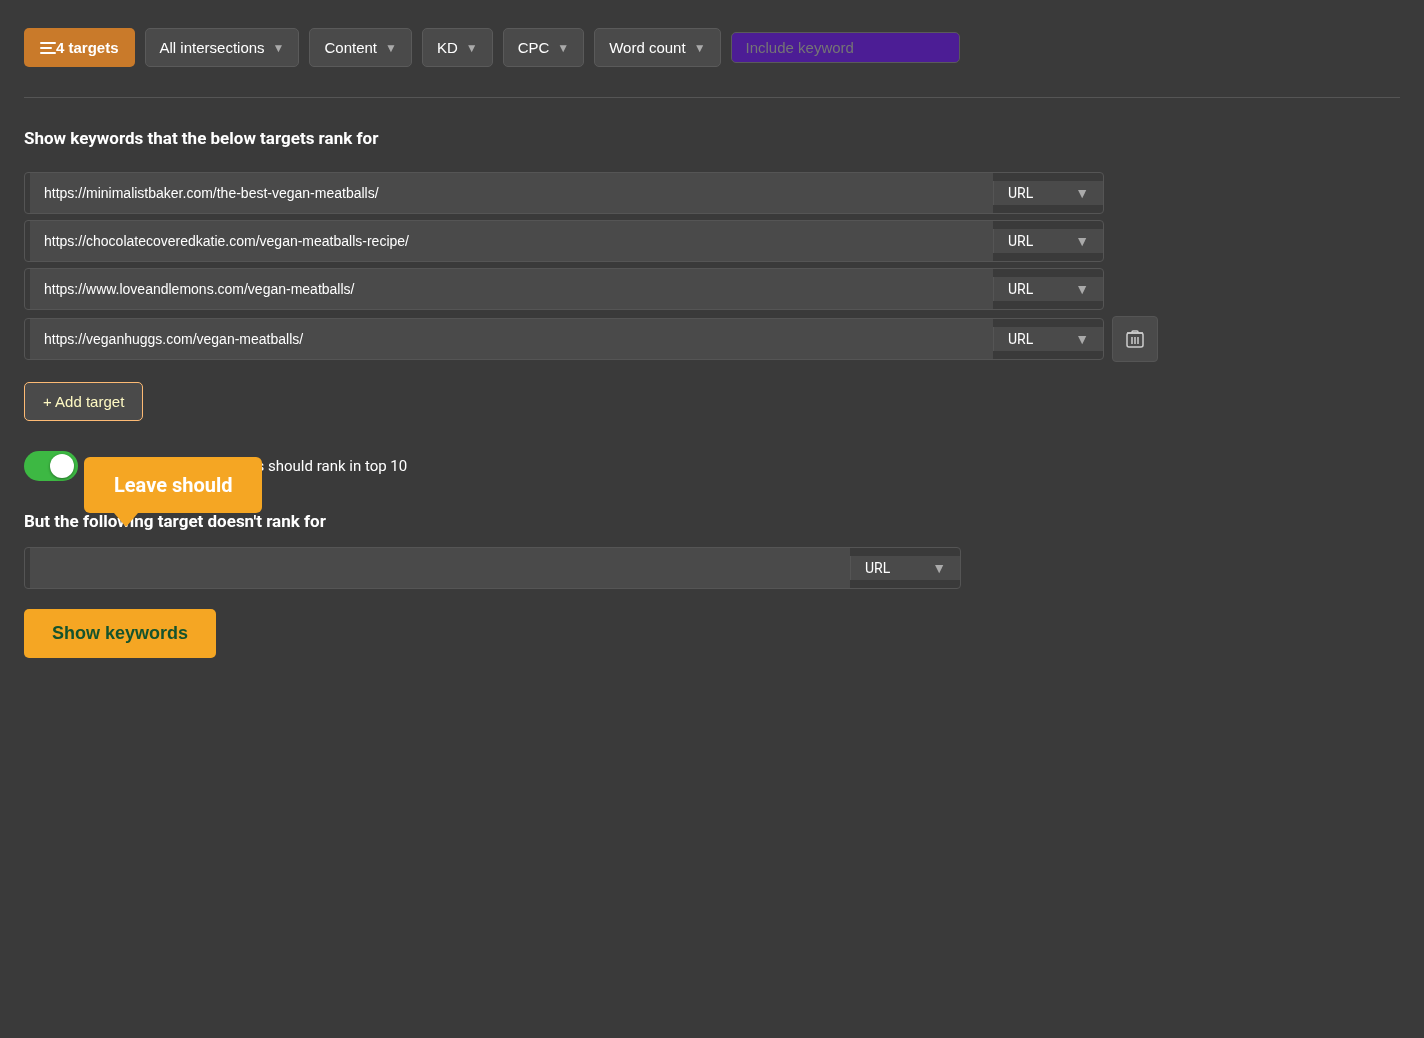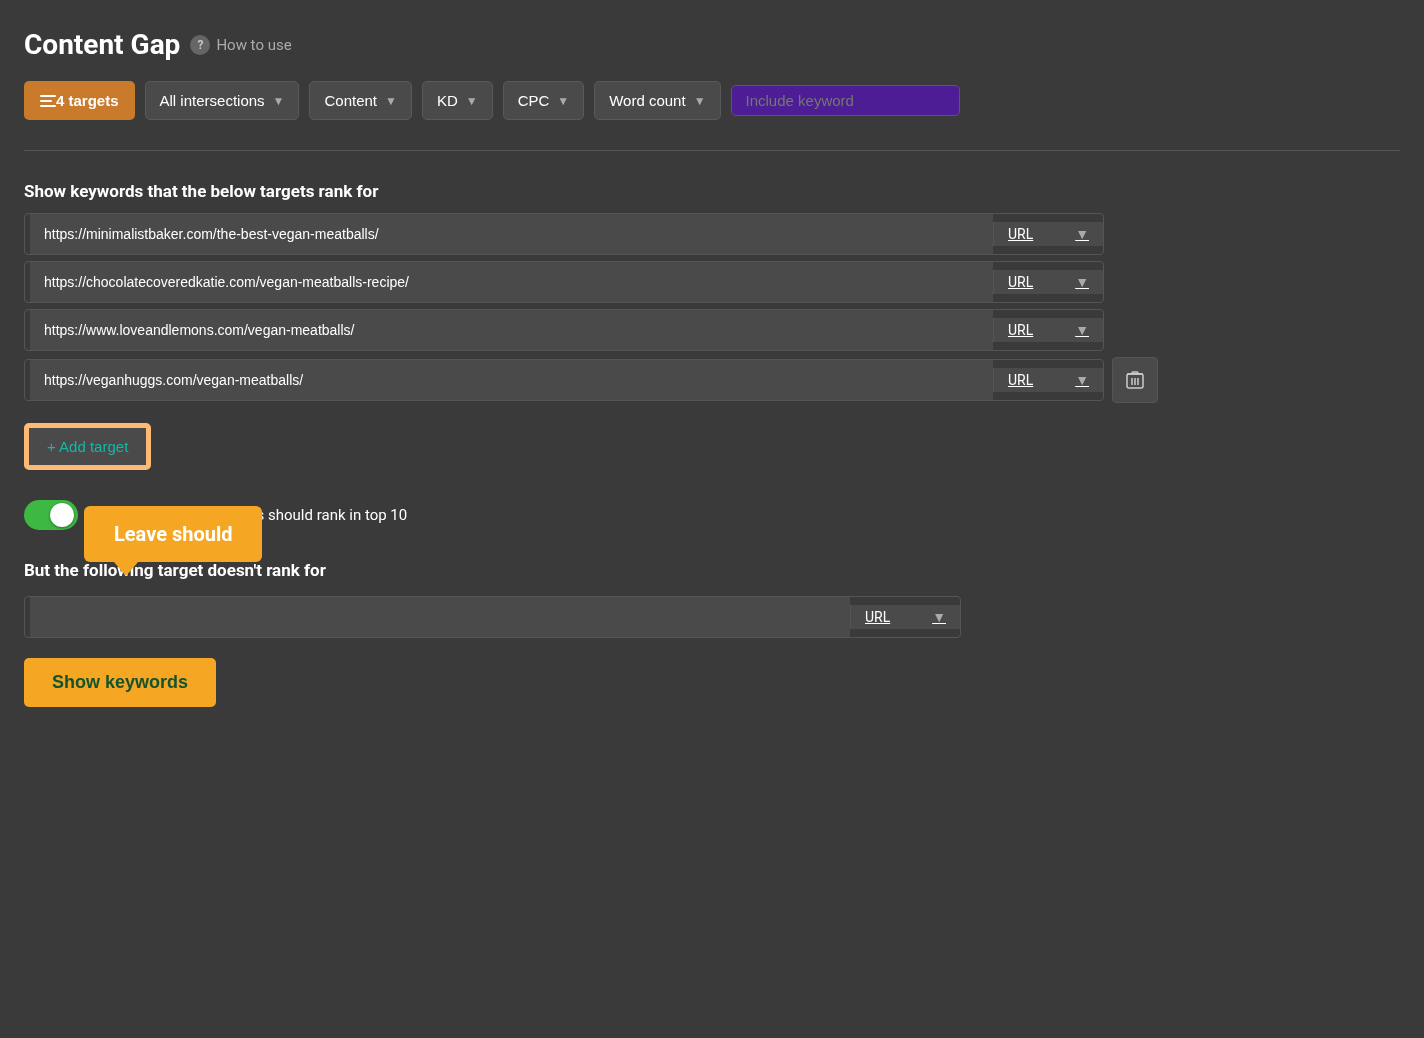--- a/index.html
+++ b/index.html
@@ -116,21 +116,21 @@
       height: 1px;
       background: #555;
       margin-bottom: 30px;
     }
 
     
     .section-title {
       font-size: 17px;
       font-weight: 700;
       color: #ffffff;
-      margin-bottom: 12px;
+      margin-bottom: 24px;
     }
 
     
     .url-rows {
       display: flex;
       flex-direction: column;
       gap: 6px;
       margin-bottom: 20px;
     }
 
@@ -170,21 +170,20 @@
       align-items: center;
       gap: 8px;
       background: #4a4a4a;
       border-left: 1px solid #555;
       padding: 4px 14px;
       font-size: 14px;
       color: #ffffff;
       cursor: pointer;
       min-width: 110px;
       justify-content: space-between;
-      text-decoration: underline;
     }
 
     .delete-btn {
       background: #4a4a4a;
       border: 1px solid #555;
       border-radius: 4px;
       width: 46px;
       height: 46px;
       display: flex;
       align-items: center;
@@ -193,24 +192,24 @@
       color: #ccc;
       font-size: 16px;
     }
 
     
     .add-target-btn {
       display: flex;
       align-items: center;
       gap: 8px;
       background: #4a4a4a;
-      border: 5px solid #fdba74;
+      border: 1px solid #fdba74;
       border-radius: 5px;
       padding: 10px 18px;
-      color: #14b8a6;
+      color: #fef9c3;
       font-size: 15px;
       cursor: pointer;
       margin-bottom: 30px;
     }
 
     
     .toggle-row {
       display: flex;
       align-items: center;
       gap: 14px;
@@ -285,27 +284,20 @@
       font-weight: 600;
       cursor: pointer;
       margin-top: 20px;
     }
   </style>
 </head>
 <body>
 
 <div class="page-wrapper">
   
-  <div class="header">
-    <h1 class="page-title">Content Gap</h1>
-    <div class="help-badge">
-      <span class="help-circle">?</span>
-      <span>How to use</span>
-    </div>
-  </div>
 
   
   <div class="toolbar">
     <button class="btn-targets">
       <span class="icon-sliders">
         <span></span>
           <span></span>
           <span></span>
       </span>
       <span>4 targets</span>

